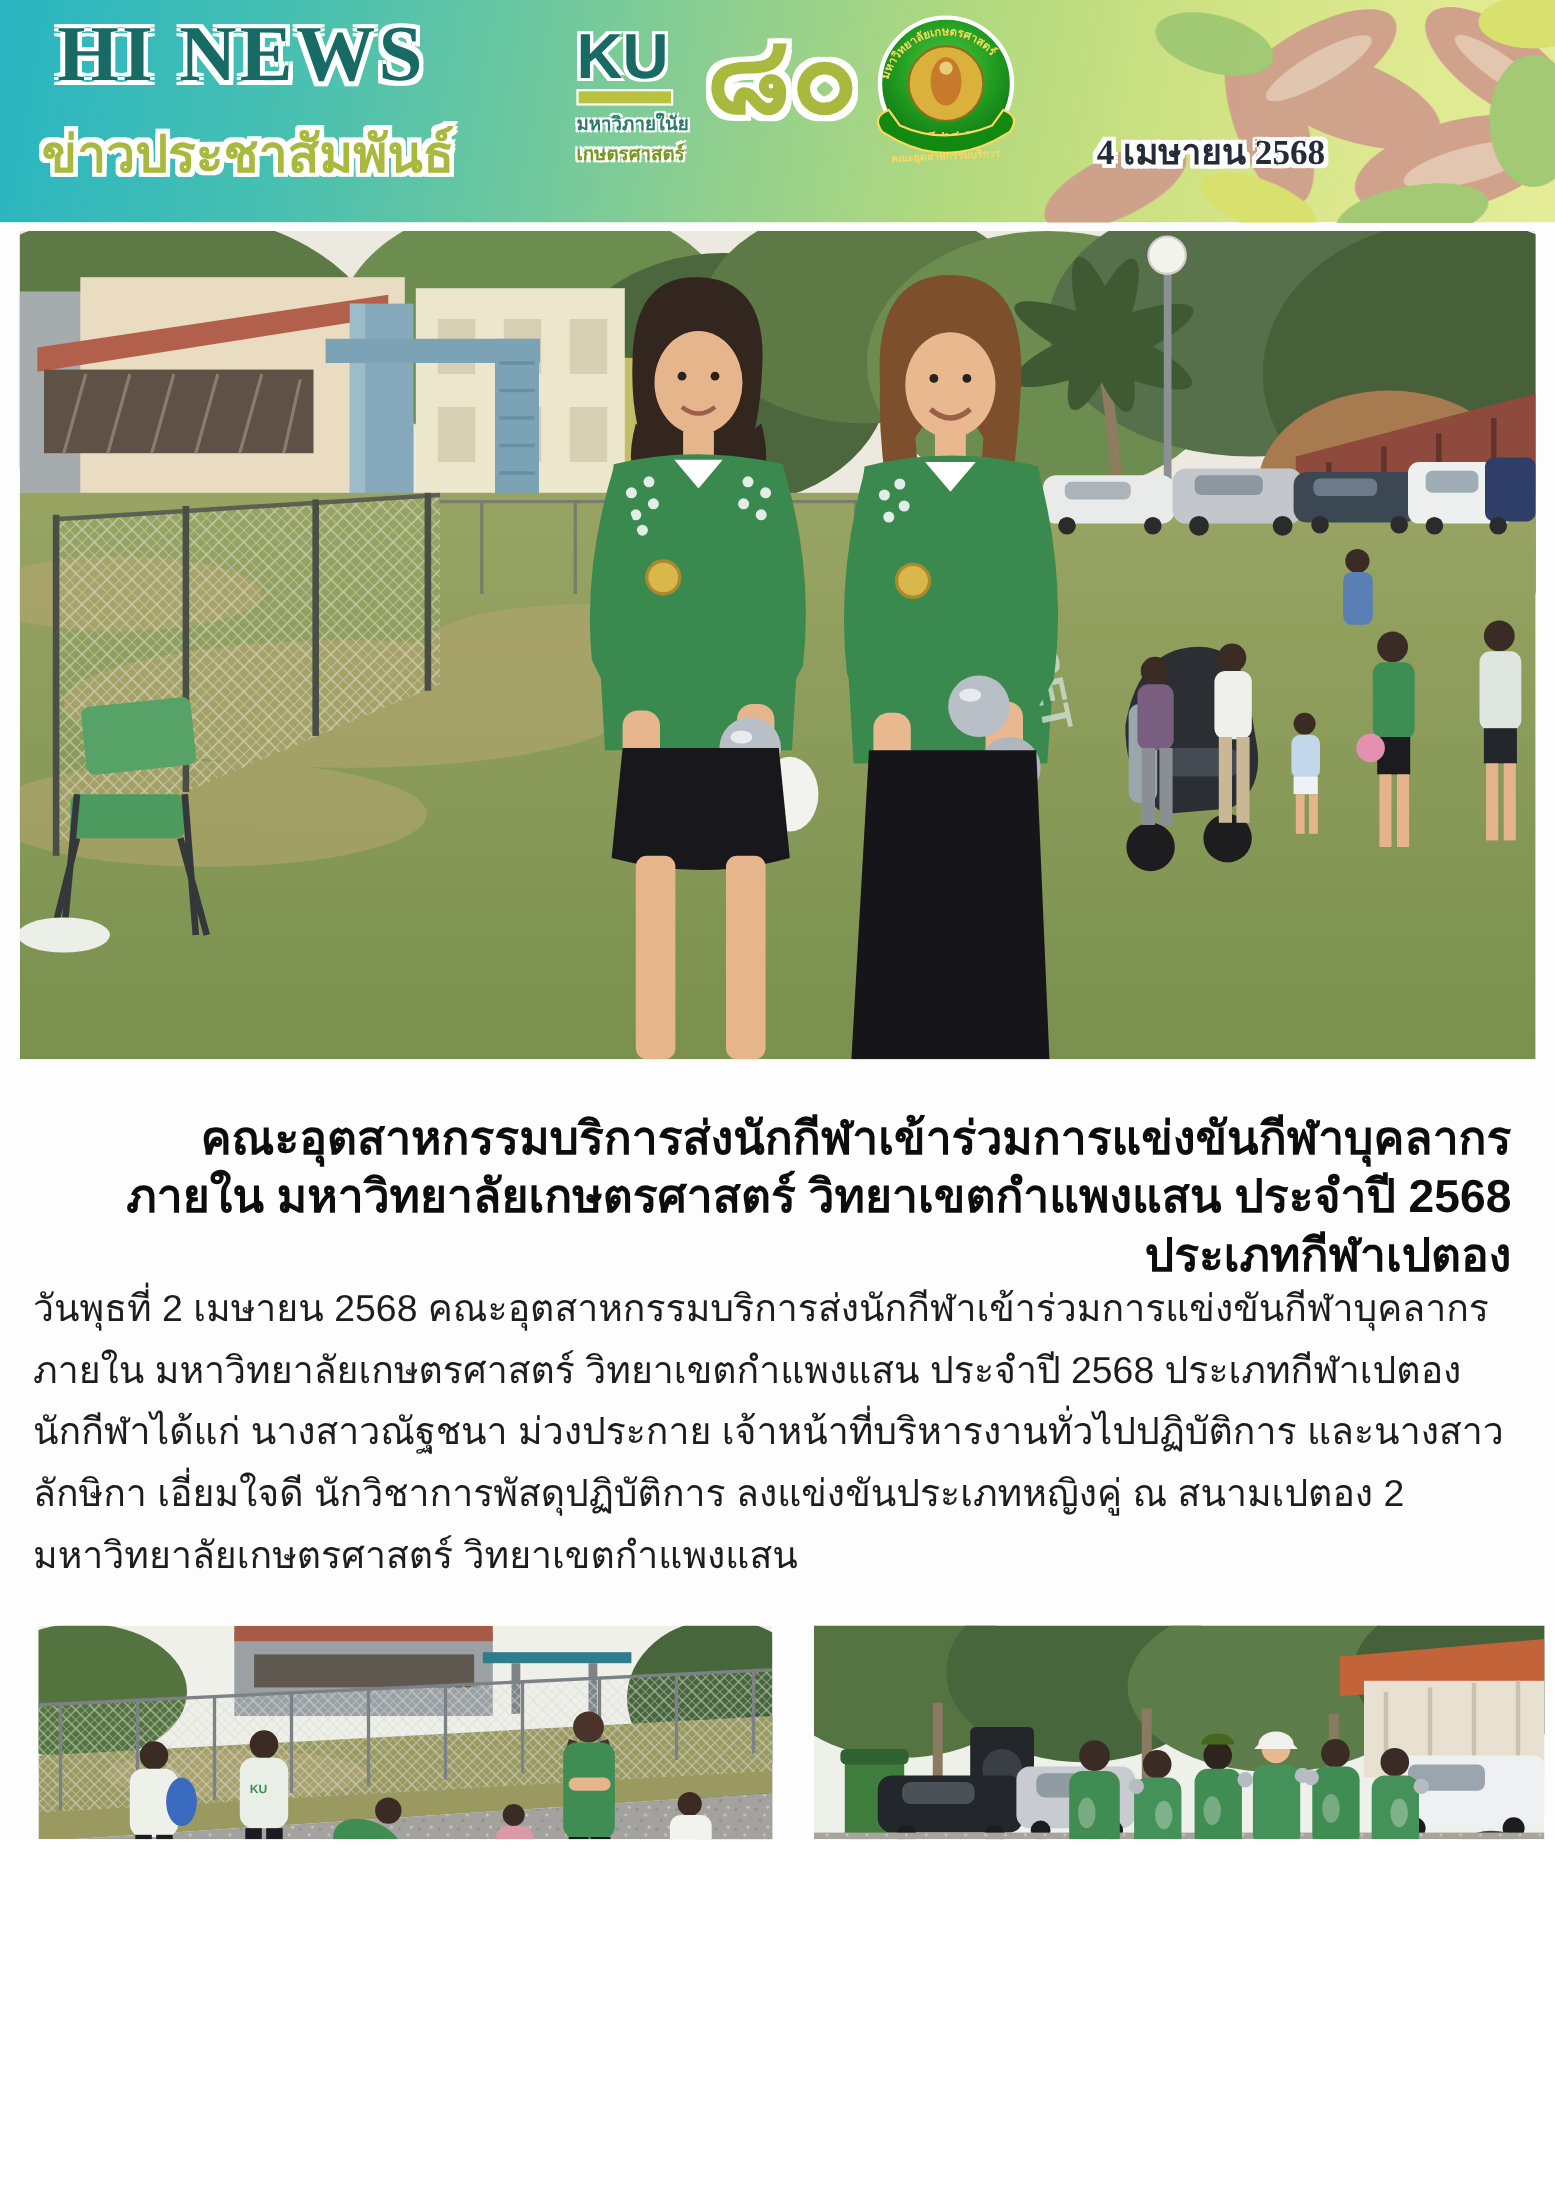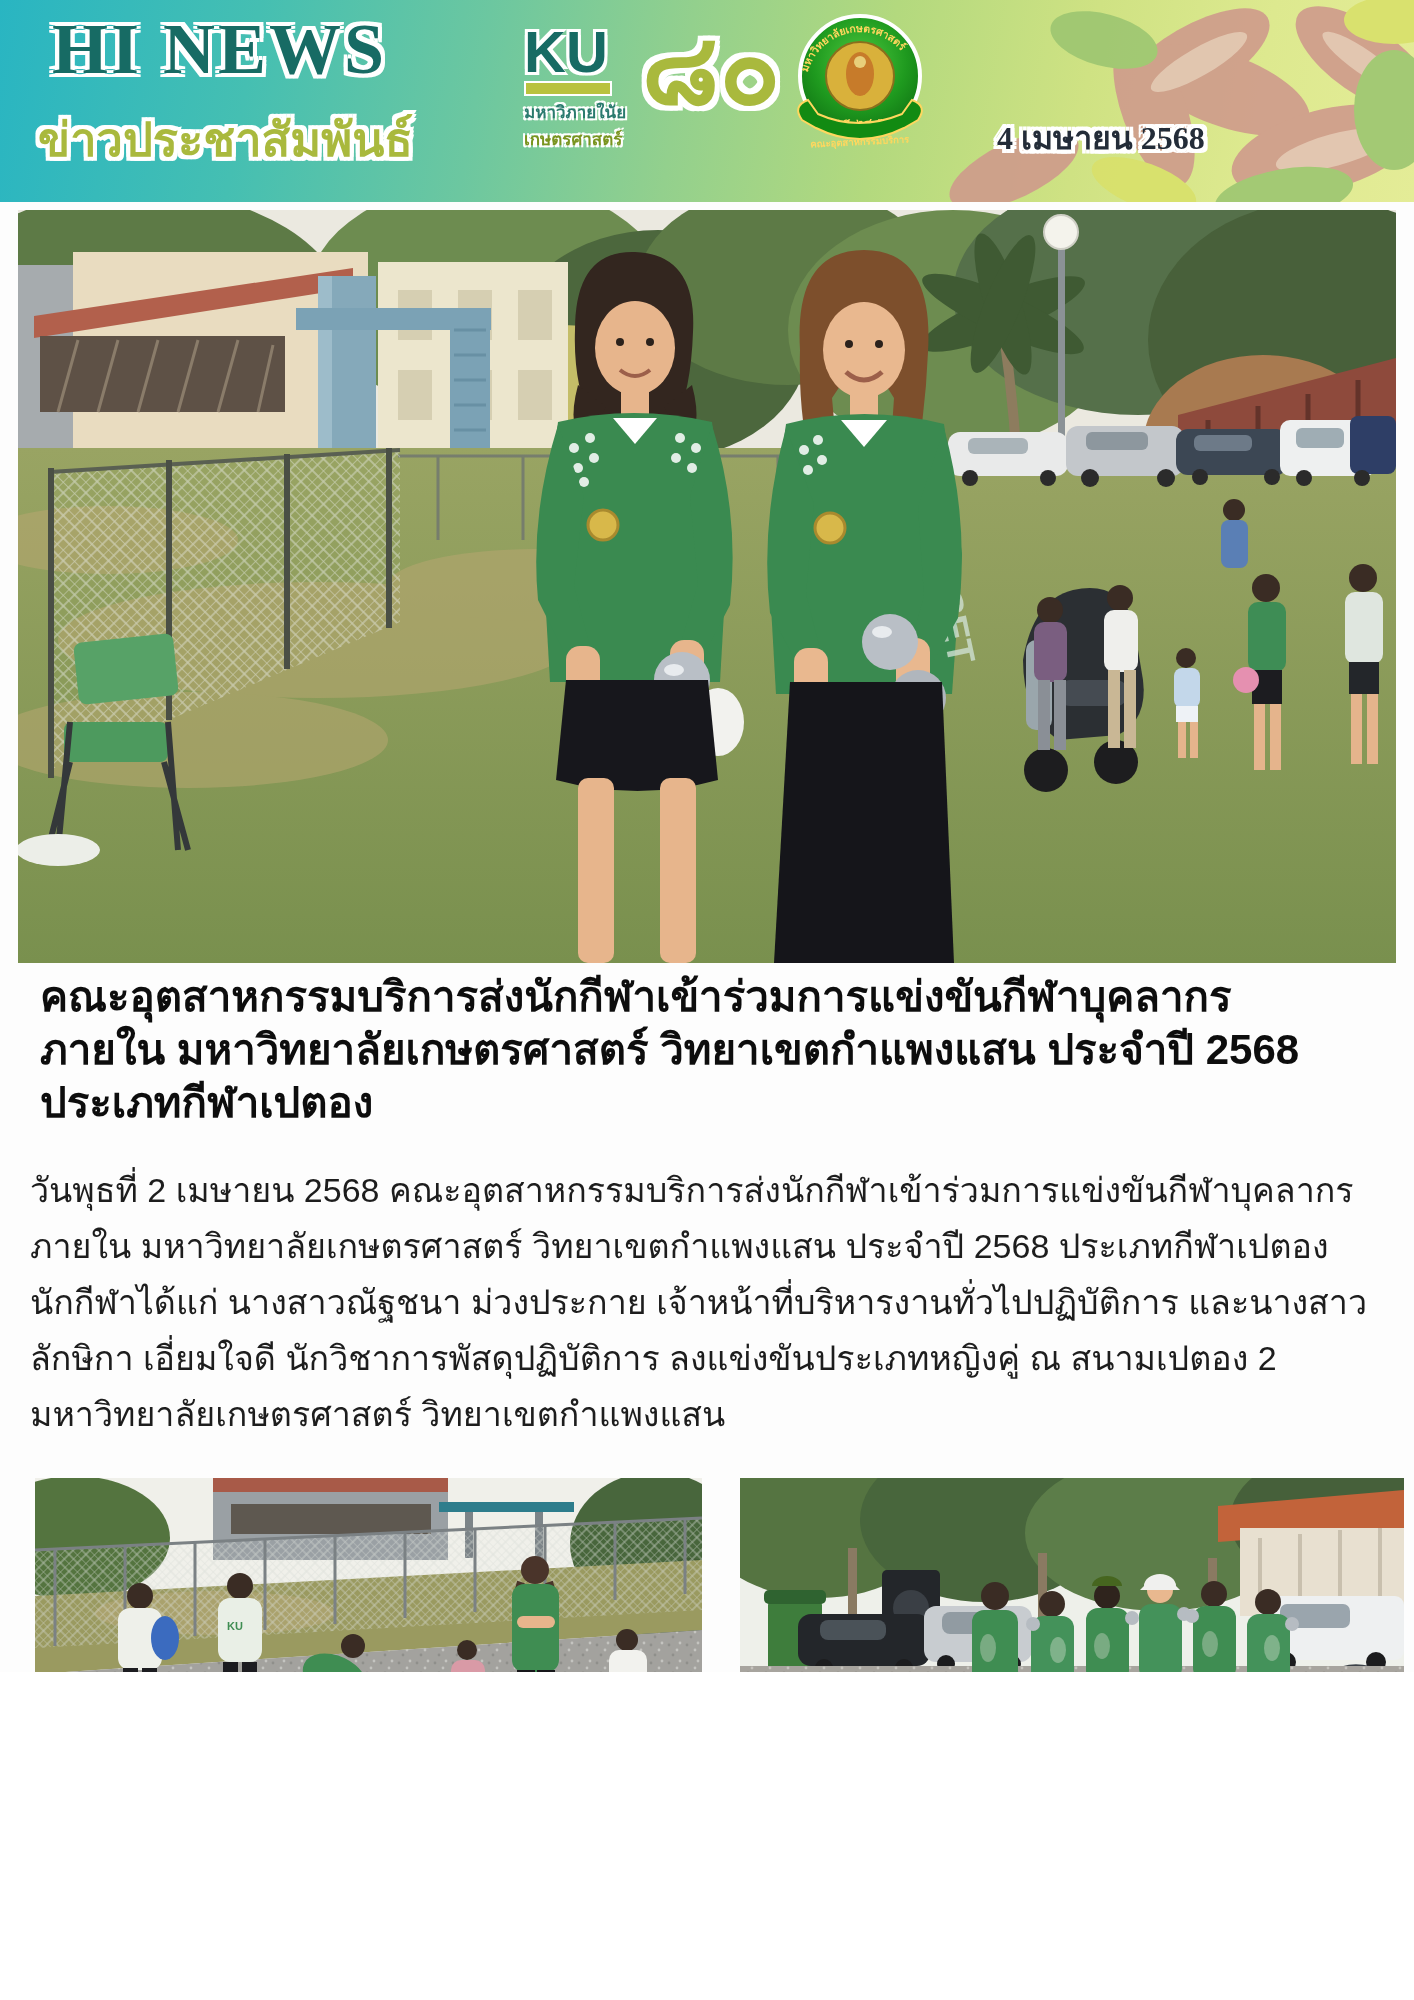--- a/index.html
+++ b/index.html
@@ -30,21 +30,21 @@
     text-shadow:-3px -3px 0 #fff,3px -3px 0 #fff,-3px 3px 0 #fff,3px 3px 0 #fff,0 -3px 0 #fff,0 3px 0 #fff,-3px 0 0 #fff,3px 0 0 #fff;}
   .hdate{position:absolute;left:997px;top:112px;font-family:"Liberation Serif",serif;font-weight:bold;
     font-size:32px;color:#232c38;
     text-shadow:-4px -4px 0 #fff,4px -4px 0 #fff,-4px 4px 0 #fff,4px 4px 0 #fff,0 -4px 0 #fff,0 4px 0 #fff,-4px 0 0 #fff,4px 0 0 #fff;}
   
   .photo-main{position:absolute;left:18px;top:210px;width:1378px;height:753px;}
   .photo-left{position:absolute;left:35px;top:1478px;width:667px;height:367px;}
   .photo-right{position:absolute;left:740px;top:1478px;width:664px;height:372px;}
   .photo-main svg,.photo-left svg,.photo-right svg{display:block;width:100%;height:100%;}
   
-  .headline{position:absolute;left:40px;top:970px;width:1334px;text-align:left;
+  .headline{position:absolute;left:40px;top:1008px;width:1334px;text-align:right;
     font-weight:bold;font-size:42px;line-height:53px;color:#0d0d0d;}
   .body-text{position:absolute;left:30px;top:1162px;width:1358px;font-size:34px;line-height:56px;
     color:#1d1d1d;font-weight:500;text-align:left;}
   
   .flower-decor{position:absolute;left:0;top:1790px;z-index:1;}
   
   .footer{position:absolute;left:0;top:1905px;width:1414px;height:95px;z-index:2;
     background:linear-gradient(90deg,#3ba0a2 0%,#4fae92 14%,#6db87f 28%,#8ec46c 44%,#b3cf5c 60%,#d8dc52 75%,#ebe34e 90%,#efe44c 100%);}
   .footer .fdeco{position:absolute;left:0;top:0;height:95px;opacity:.45;}
   .f-item{position:absolute;top:0;height:95px;display:flex;align-items:center;}

